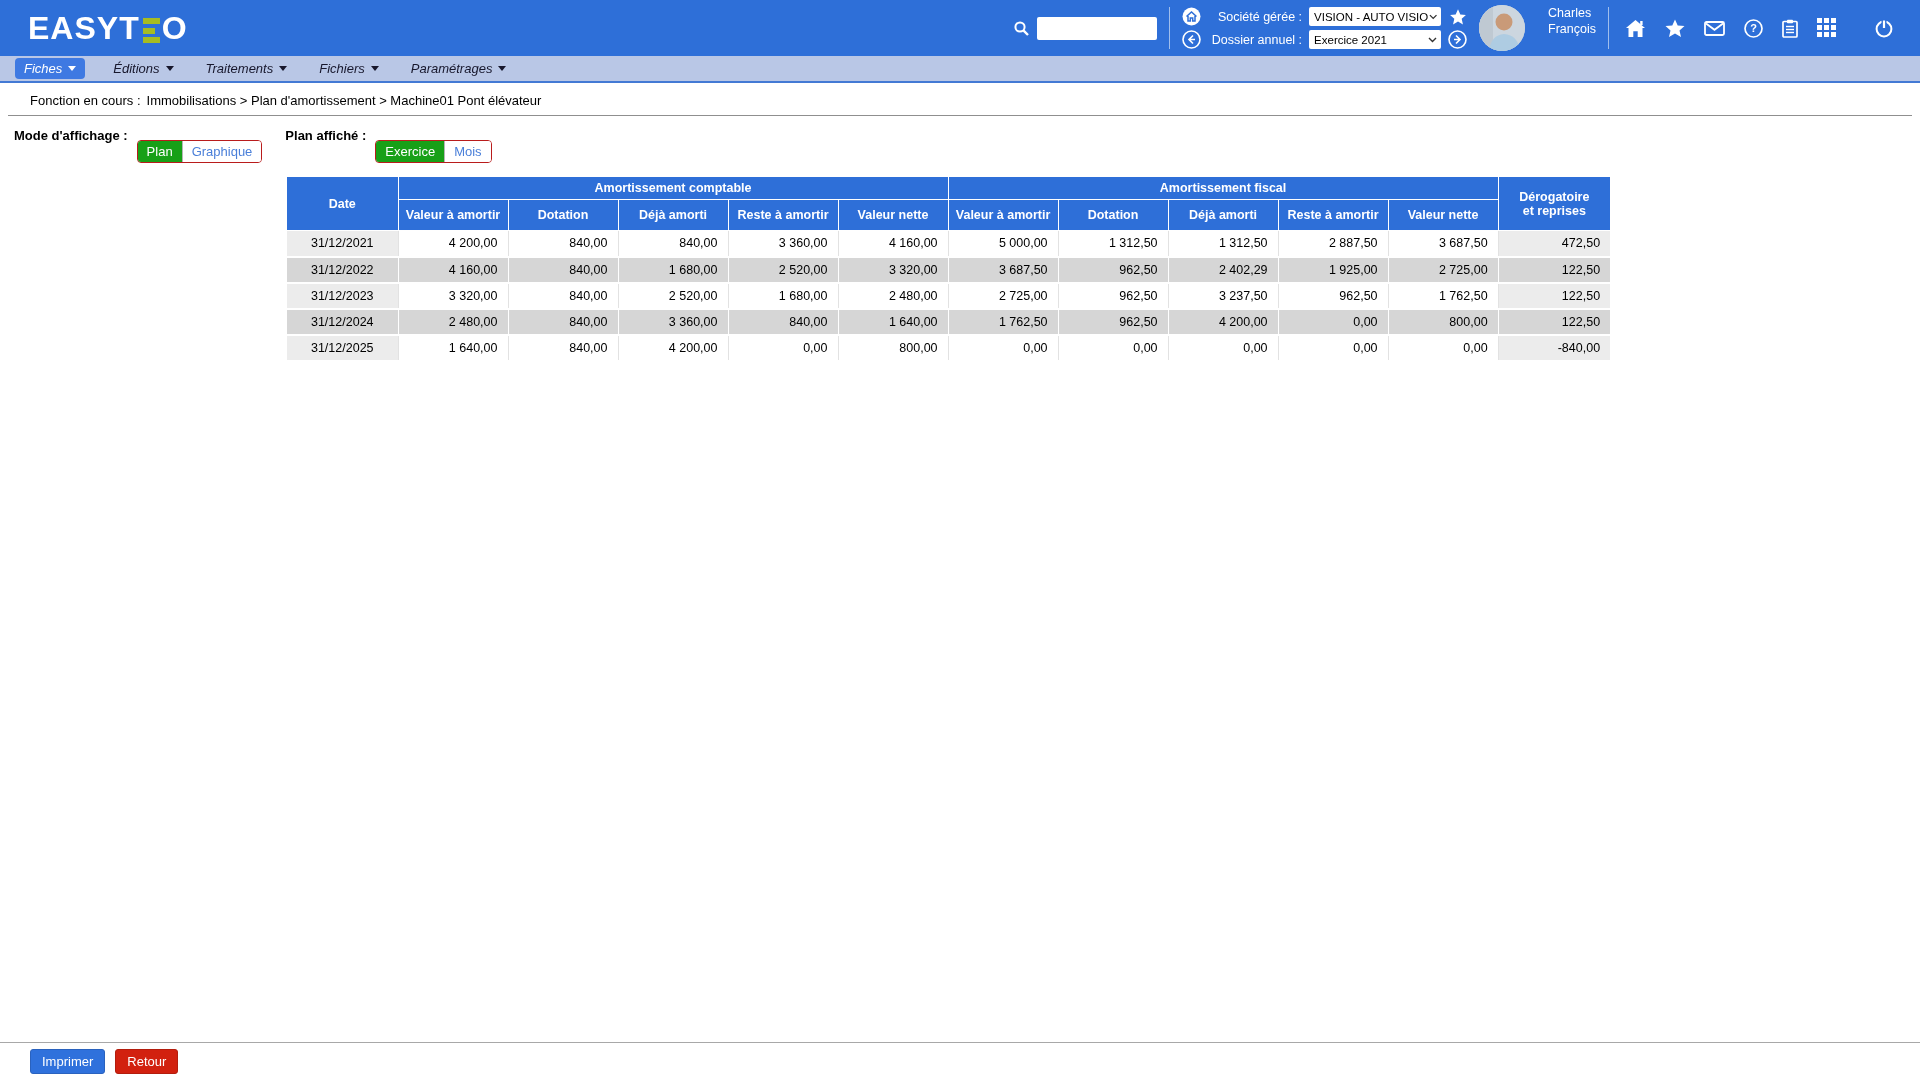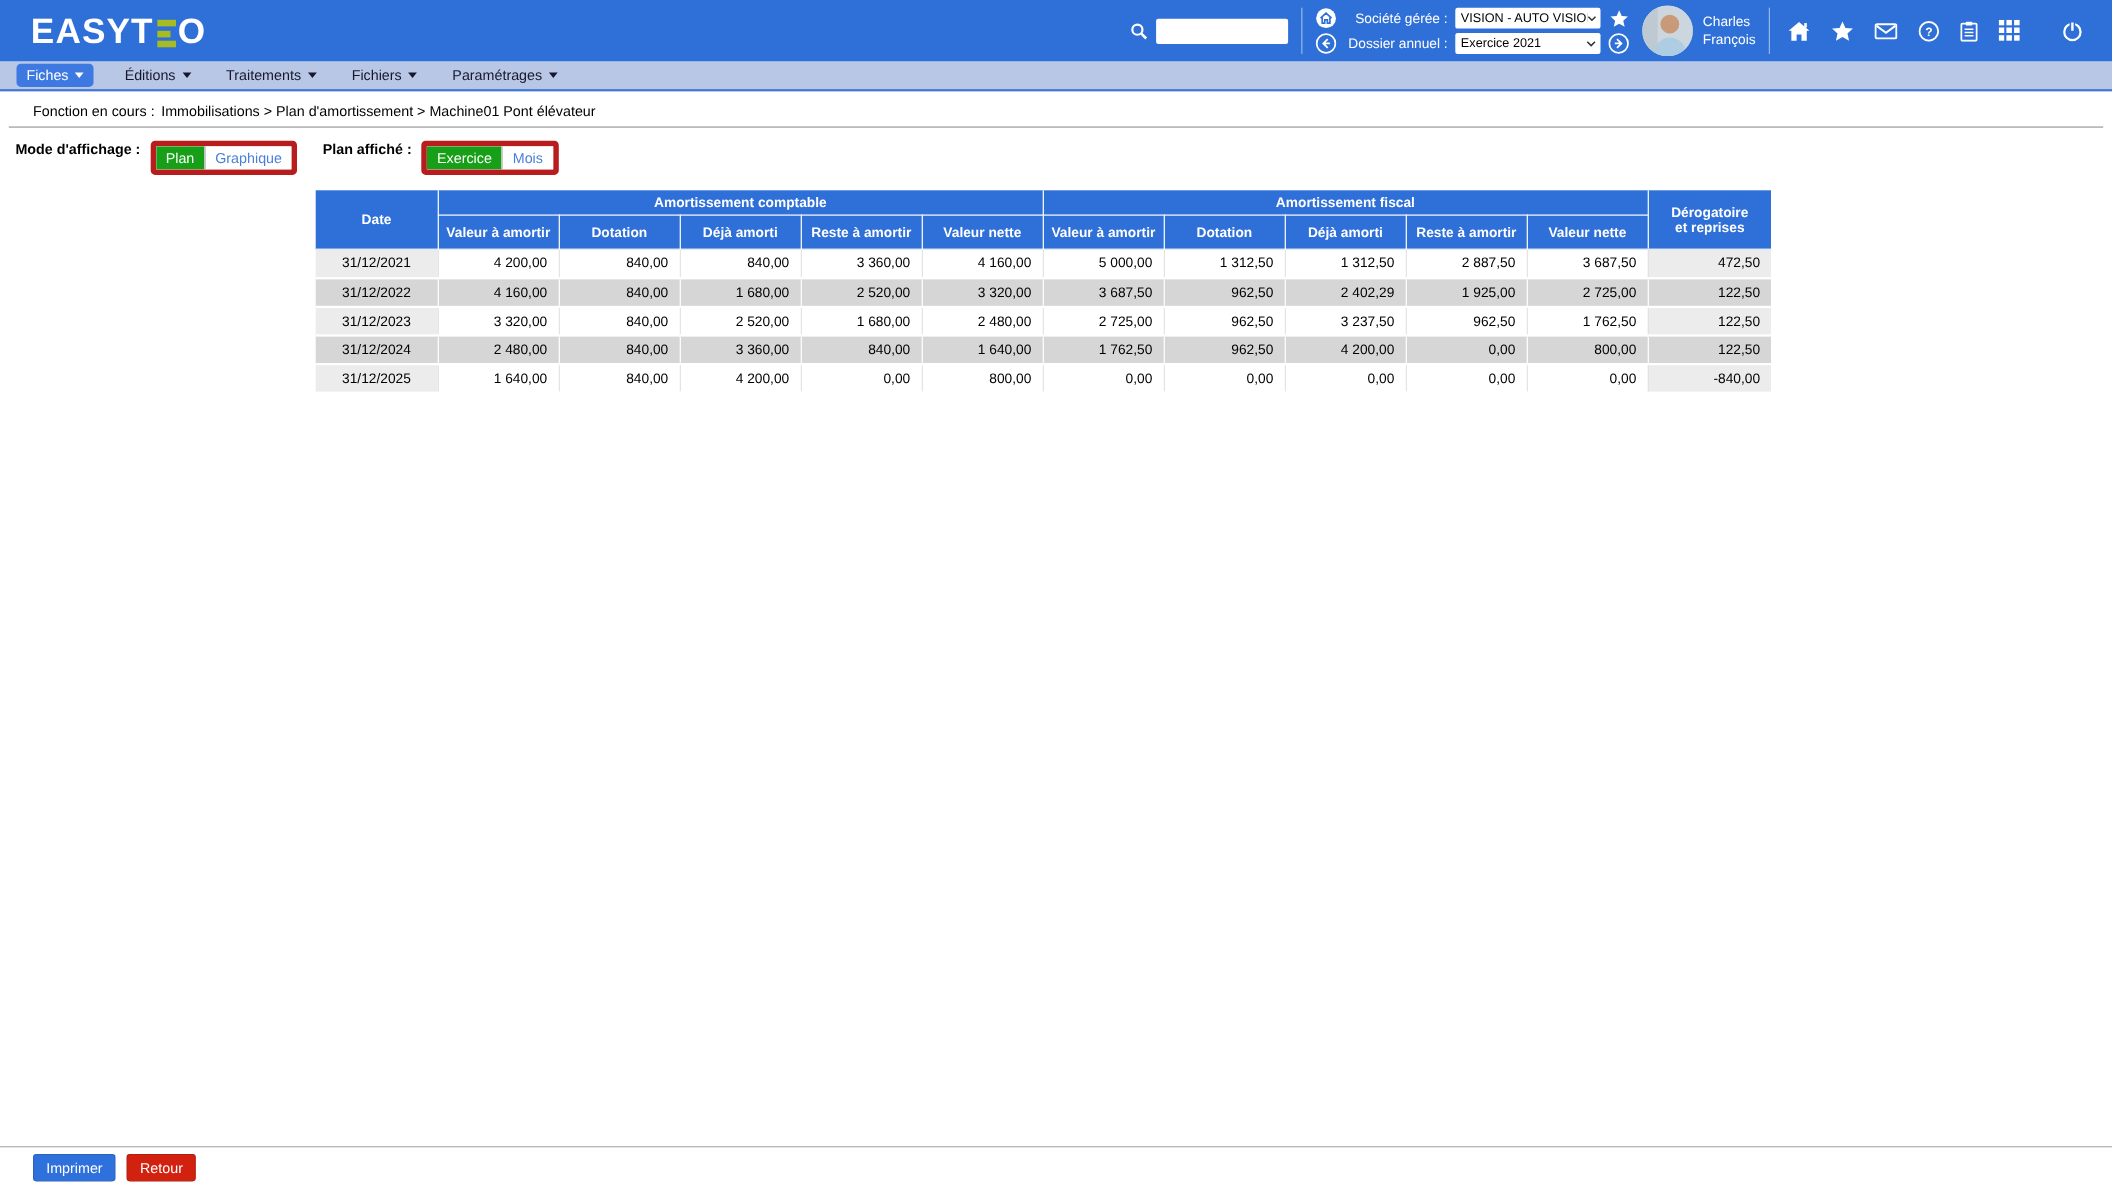--- a/index.html
+++ b/index.html
@@ -20,46 +20,46 @@
   .v-divider { width: 1px; height: 42px; background: rgba(255,255,255,.55); margin: 0 12px; }
   .context { display: flex; flex-direction: column; gap: 4px; font-size: 12.5px; }
   .ctx-row { display: flex; align-items: center; gap: 7px; justify-content: space-between; }
   .ctx-label { display: inline-block; min-width: 94px; text-align: right; }
   .select { background: #fff; color: #000; width: 132px; height: 19px; border-radius: 2px;
     display: flex; align-items: center; justify-content: space-between; padding: 0 4px 0 5px;
     font-size: 11.5px; cursor: pointer; }
   .select .val { white-space: nowrap; overflow: hidden; }
   .round-btn { width: 19px; height: 19px; display: inline-flex; align-items: center;
     justify-content: center; cursor: pointer; }
-  .user { display: flex; align-items: center; margin-left: 12px; gap: 9px; }
+  .user { display: flex; margin-left: 12px; gap: 23px; }
   .avatar { width: 46px; height: 46px; border-radius: 50%; overflow: hidden; flex: 0 0 auto;
     background: linear-gradient(135deg, #d9e1e8 0%, #b9c7d3 100%); cursor: pointer; }
   .user-name { font-size: 12.5px; line-height: 1.3; }
   .icon-strip { display: flex; align-items: center; gap: 19px; margin: 0 26px 0 4px; }
   .icon-strip .tb-icon { cursor: pointer; display: inline-flex; }
 
   
   .menubar { height: 27px; background: #b9c7e6; border-bottom: 2px solid #4379d4;
     display: flex; align-items: center; padding-left: 15px; gap: 24px; }
   .menu-item { font-size: 13px; color: #17172c; display: inline-flex; align-items: center;
-    gap: 6px; cursor: pointer; padding: 3px 4px; }
+    gap: 6px; cursor: pointer; padding: 3px 4px; font-style: italic; }
   .menu-item .caret { width: 0; height: 0; border-left: 4px solid transparent;
     border-right: 4px solid transparent; border-top: 5px solid #17172c; }
   .menu-item.active { background: #3e79e2; color: #fff; border-radius: 4px; padding: 3px 9px; }
   .menu-item.active .caret { border-top-color: #fff; }
 
   
   .crumb-row { padding: 10px 0 7px 30px; font-size: 13px; color: #000; display: flex; gap: 6px; }
   .crumb-rule { border: none; border-top: 1px solid #8f8f8f; margin: 0 8px; }
 
   
   .mode-row { display: flex; align-items: flex-start; gap: 9px; margin: 12px 0 0 14px; }
   .mode-label { font-weight: bold; font-size: 13px; color: #000; }
-  .seg-group { display: inline-flex; border: 5px solid #b91c1c; border-radius: 4px;
-    overflow: hidden; background: #fff; }
+  .seg-group { display: inline-flex; border: 1px solid #b91c1c; border-radius: 4px;
+    overflow: hidden; background: #fff; margin-top: 12px; }
   .seg { font-size: 13px; padding: 3px 9px; cursor: pointer; color: #4a7fd9; background: #fff; }
   .seg + .seg { border-left: 1px solid #b5b5b5; }
   .seg.on { background: #17a017; color: #fff; }
   .gap-14 { width: 5px; }
 
   
   .table-wrap { margin: 14px 0 0 287px; }
   table { border-collapse: collapse; table-layout: fixed; width: 1322px; font-size: 12.5px; }
   thead th { background: #2e6fd8; color: #fff; font-weight: bold; font-size: 12.5px;
     border-right: 1px solid #fff; border-bottom: 1px solid #fff; padding: 4px 4px; }

